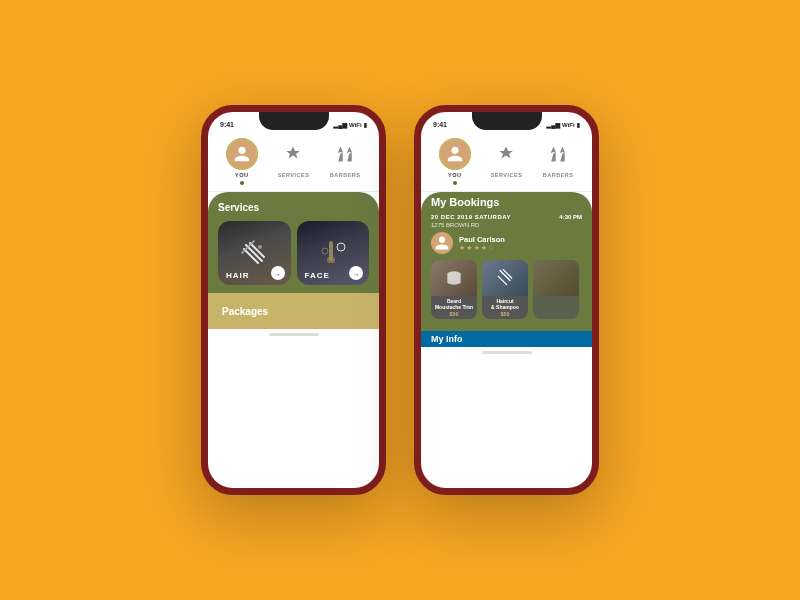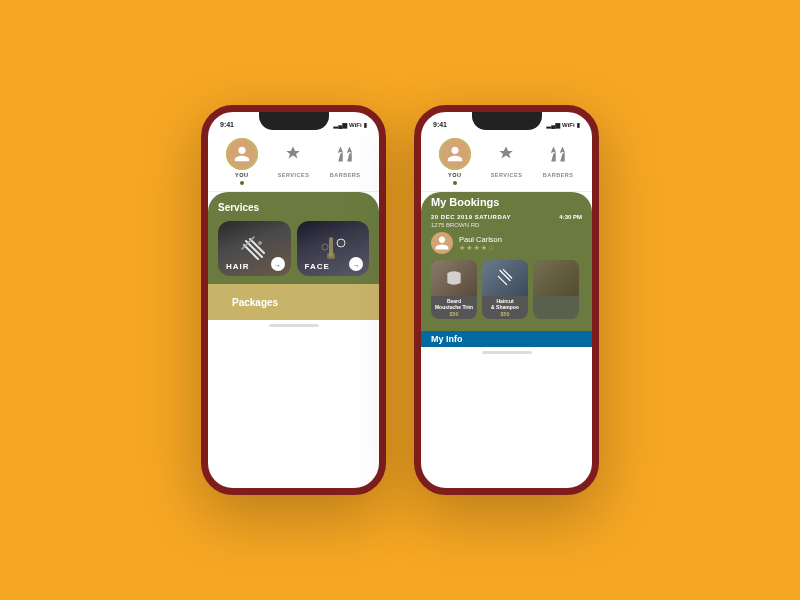--- a/index.html
+++ b/index.html
@@ -150,21 +150,21 @@
     .services-grid {
       display: grid;
       grid-template-columns: 1fr 1fr;
       gap: 6px;
     }
 
     .service-card {
       border-radius: 12px;
       overflow: hidden;
       position: relative;
-      height: 55px;
+      height: 64px;
       cursor: pointer;
     }
 
     .service-card-label {
       position: absolute;
       bottom: 5px;
       left: 8px;
       font-size: 8px;
       font-weight: 800;
       color: #fff;
@@ -183,21 +183,21 @@
       display: flex;
       align-items: center;
       justify-content: center;
       font-size: 7px;
       color: #333;
       cursor: pointer;
     }
 
     .packages-section {
       background: #C8B469;
-      padding: 8px 24px;
+      padding: 8px 14px;
       height: 36px;
       display: flex;
       align-items: center;
     }
 
     .packages-title {
       font-size: 10px;
       font-weight: 700;
       color: #fff;
     }
@@ -268,21 +268,21 @@
       display: flex;
       align-items: center;
       justify-content: center;
       font-size: 10px;
       color: #fff;
       overflow: hidden;
     }
 
     .barber-info .barber-name {
       font-size: 7.5px;
-      font-weight: 400;
+      font-weight: 700;
       color: #fff;
     }
 
     .stars {
       color: #C8B469;
       font-size: 7px;
       letter-spacing: 1px;
     }
 
     .booking-services-grid {

